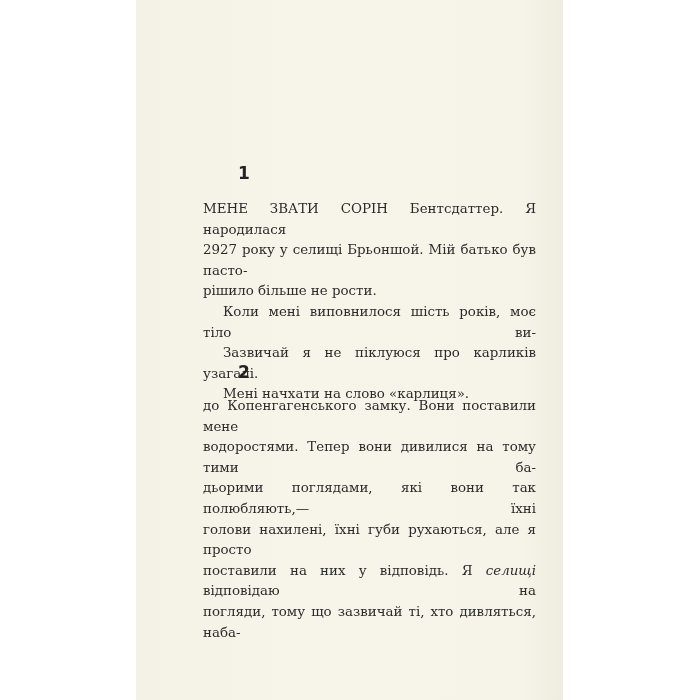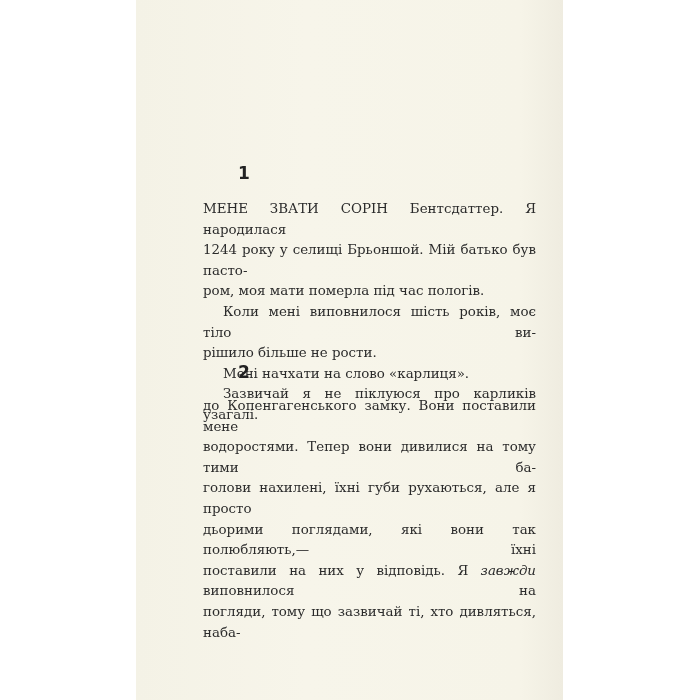--- a/index.html
+++ b/index.html
@@ -39,33 +39,32 @@
 </style>
 </head>
 <body>
 
 <div class="page">
 
   <div class="chapter-num" style="top:163px;">1</div>
 
   <div class="textblock" style="top:199px;">
     <span class="line">МЕНЕ ЗВАТИ СОРІН Бентсдаттер. Я народилася</span>
-    <span class="line">1244 року у селищі Брьоншой. Мій батько був пасто-</span>
-    <span class="line last">ром, моя мати померла під час пологів.</span>
+    <span class="line">2927 року у селищі Брьоншой. Мій батько був пасто-</span>
+    <span class="line last">рішило більше не рости.</span>
     <span class="line ind">Коли мені виповнилося шість років, моє тіло ви-</span>
-    <span class="line last">рішило більше не рости.</span>
+    <span class="line ind last">Зазвичай я не піклуюся про карликів узагалі.</span>
     <span class="line ind last">Мені начхати на слово «карлиця».</span>
-    <span class="line ind last">Зазвичай я не піклуюся про карликів узагалі.</span>
   </div>
 
   <div class="chapter-num" style="top:362px;">2</div>
 
   <div class="textblock" style="top:396px;">
     <span class="line">до Копенгагенського замку. Вони поставили мене</span>
     <span class="line">водоростями. Тепер вони дивилися на тому тими ба-</span>
+    <span class="line">дьорими поглядами, які вони так полюбляють,— їхні</span>
     <span class="line">голови нахилені, їхні губи рухаються, але я просто</span>
-    <span class="line">дьорими поглядами, які вони так полюбляють,— їхні</span>
-    <span class="line"><span>поставили на них у відповідь. Я </span><em>завжди</em><span> виповнилося на</span></span>
+    <span class="line"><span>поставили на них у відповідь. Я </span><em>селищі</em><span> відповідаю на</span></span>
     <span class="line">погляди, тому що зазвичай ті, хто дивляться, наба-</span>
 
   </div>
 
 </div>
 
 </body></html>

